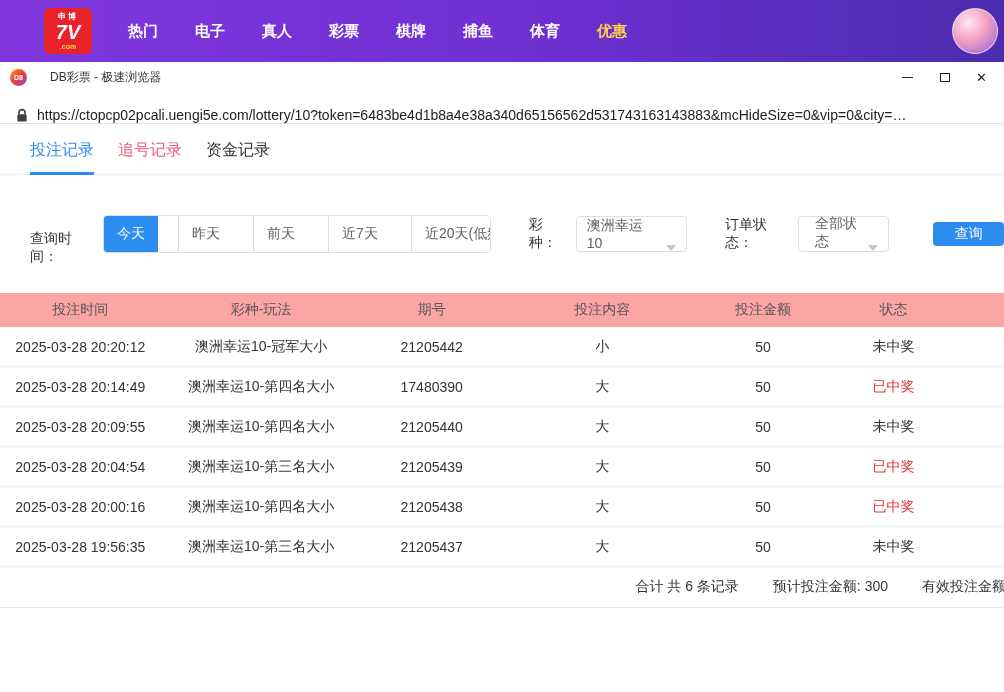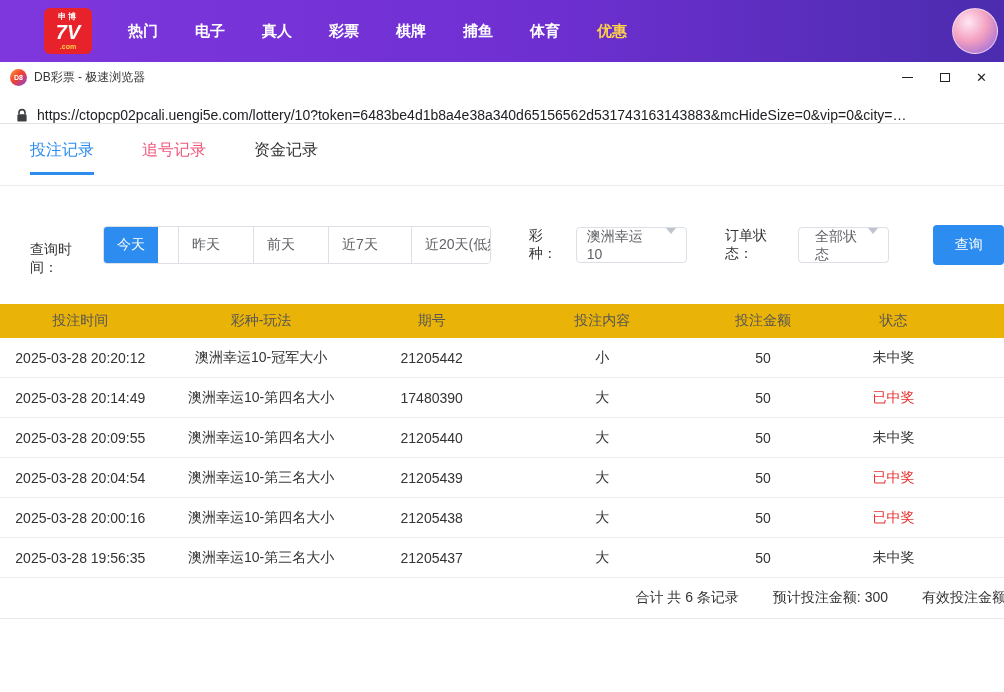--- a/index.html
+++ b/index.html
@@ -20,60 +20,60 @@
   .nav-item.gold { color:#ffd24a; }
   .avatar { position:absolute; right:6px; top:8px; width:46px; height:46px; border-radius:50%;
             background:radial-gradient(circle at 35% 30%,#ffe6f2 0%,#f3a0c0 45%,#8a5fe0 100%);
             border:1px solid rgba(255,255,255,.6); }
 
   
   .titlebar { height:30px; background:#fff; display:flex; align-items:center; padding:0 10px; position:relative; }
   .app-icon { width:17px; height:17px; border-radius:50%;
               background:linear-gradient(135deg,#ff9a3c 0%,#f0432e 45%,#8a3fe0 100%);
               color:#fff; font-size:7px; font-weight:700; display:flex; align-items:center; justify-content:center; }
-  .win-title { font-size:12px; color:#333; margin-left:7px; }
+  .win-title { font-size:12px; color:#333; margin-left:23px; }
   .win-controls { position:absolute; right:4px; top:0; height:30px; display:flex; }
   .win-btn { width:37px; height:30px; display:flex; align-items:center; justify-content:center; cursor:pointer; color:#222; }
   .glyph-min { width:11px; height:0; border-top:1.4px solid #222; display:inline-block; }
   .glyph-max { width:10px; height:9px; border:1.4px solid #222; display:inline-block; }
   .glyph-close { font-size:13px; line-height:1; }
 
   .addressbar { height:32px; display:flex; align-items:flex-end; padding:0 16px; gap:9px;
                 border-bottom:1px solid #e3e3e3; background:#fff; }
   .url-text { font-size:14px; color:#202124; white-space:nowrap; overflow:hidden; }
 
   
-  .tabs { display:flex; gap:48px; padding:16px 0 11px 30px; border-bottom:1px solid #ebebf0; }
+  .tabs { display:flex; gap:24px; padding:16px 0 0 30px; border-bottom:1px solid #ebebf0; }
   .tab { font-size:16px; padding-bottom:13px; cursor:pointer; position:relative; color:#333; }
   .tab.active { color:#2d8cf0; }
   .tab.active::after { content:""; position:absolute; left:0; right:0; bottom:-1px; height:3px; background:#2d8cf0; }
   .tab.pink { color:#f0587c; }
 
   
   .filters { display:flex; align-items:center; margin:27px 0 0 30px; font-size:14px; color:#333; }
   .f-label { margin-right:8px;margin-top:28px; }
   .btn-group { display:flex; border:1px solid #dcdfe6; border-radius:4px; overflow:hidden;gap:20px; }
   .bg-opt { padding:9px 13px; font-size:14px; color:#606266; background:#fff; cursor:pointer;
             border-left:1px solid #dcdfe6; white-space:nowrap; }
   .bg-opt:first-child { border-left:none; }
   .bg-opt.active { background:#2d8cf0; color:#fff; }
   .sel-label { margin-left:38px; margin-right:8px; }
-  .select { height:36px; border:1px solid #dcdfe6; border-radius:4px; display:flex; align-items:flex-start;
+  .select { height:36px; border:1px solid #dcdfe6; border-radius:4px; display:flex; align-items:flex-end;
             justify-content:space-between; padding:0 10px; color:#606266; cursor:pointer; background:#fff; }
   .sel-lottery { width:118px; }
   .sel-status { width:96px;padding-left:16px; }
   .caret { width:0; height:0; border-left:5px solid transparent; border-right:5px solid transparent;
            border-top:6px solid #c0c4cc; margin-left:8px; }
-  .query-btn { margin-left:44px; width:76px; height:40px; background:#2d8cf0; color:#fff; border:none;
+  .query-btn { margin-left:44px; width:76px; height:24px; background:#2d8cf0; color:#fff; border:none;
                border-radius:4px; font-size:14px; cursor:pointer; font-family:inherit; }
 
   
   .table { margin-top:27px; }
   .grid-row { display:grid; grid-template-columns:16% 20% 14% 20% 12% 14%; align-items:center; text-align:center; }
-  .thead { height:34px; background:#eab308; color:#555; font-size:14px; }
+  .thead { height:34px; background:#fca5a5; color:#555; font-size:14px; }
   .trow { height:40px; border-bottom:1px solid #ecedf3; font-size:14px; color:#333; background:#fff; }
   .cell.win { color:#e8302e; }
 
   .summary { height:41px; border-bottom:1px solid #e8e8ee; display:flex; align-items:center;
              justify-content:flex-end; gap:34px; font-size:14px; color:#333; white-space:nowrap;
              overflow:hidden; padding-right:0; }
   .summary span:last-child { margin-right:-2px; }
 </style>
 </head>
 <body>

